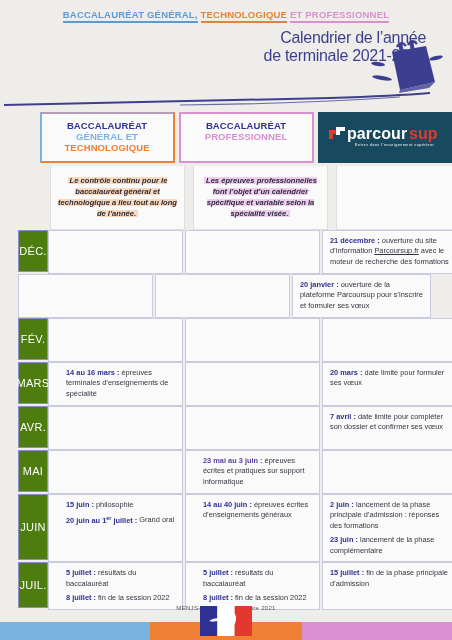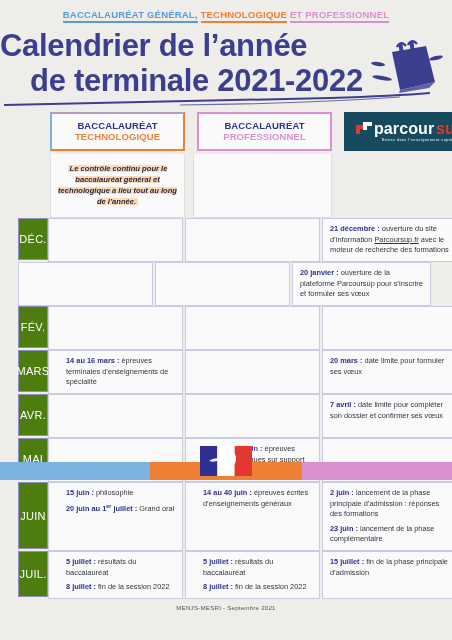--- a/index.html
+++ b/index.html
@@ -6,45 +6,45 @@
 
   html, body {
     width:452px; height:640px;
     background:#efedea;
     font-family:"Liberation Sans", sans-serif;
     overflow:hidden;
   }
 
   #page {
     position:relative;
-    width:452px; height:480px;
+    width:452px; height:640px;
     background:#efedea;
   }
 
   
   .header { padding:9px 0 0 0; position:relative; }
 
   .kicker {
     text-align:center;
     font-size:9.5px;
     font-weight:bold;
     letter-spacing:.2px;
     white-space:nowrap;
   }
   .kicker span { padding-bottom:1px; }
   .k-blue   { color:#5b9bd5; border-bottom:2px solid #5b9bd5; }
   .k-orange { color:#ef8033; border-bottom:2px solid #ef8033; }
   .k-pink   { color:#d98fd0; border-bottom:2px solid #d98fd0; }
 
   .title {
     margin-top:9px;
-    text-align:left;
+    text-align:right;
     color:#3c3f8f;
-    font-size:31px;
-    font-weight:bold;
+    font-size:16px;
+    font-weight:normal;
     line-height:1.12;
     letter-spacing:-.3px;
     padding-right:26px;
   }
   .title-l2 { padding-left:30px; }
 
   .calendar-icon {
     position:absolute;
     right:8px; top:38px;
     width:78px; height:56px;
@@ -81,21 +81,21 @@
     flex:1 1 0;
     background:#fafafa;
     border:1px solid #c9cbe0;
     padding:5px 7px;
     min-height:44px;
   }
   .col.c3 { flex:0 0 139px; }
   .col.c1, .col.c2 { flex:0 0 135px;padding-left:17px; }
 
   
-  .hdr-row { display:flex; gap:12px; margin-left:32px; }
+  .hdr-row { display:flex; gap:4px; margin-left:32px;justify-content:center; }
   .hdr-box {
     flex:0 0 135px;
     background:#fafafa;
     padding:6px 4px 7px;
     text-align:center;
     line-height:1.18;
     font-size:9.5px;
     font-weight:bold;
     letter-spacing:.1px;
   }
@@ -208,20 +208,21 @@
       <path d="M4 13 Q200 9 330 6 Q395 4 430 1" stroke="#3c3f8f" stroke-width="2" fill="none"></path>
       <path d="M180 13 Q300 12 400 5" stroke="#3c3f8f" stroke-width="1.2" fill="none" opacity=".75"></path>
     </svg>
   </div>
 
   <div class="grid">
 
     <div class="hdr-row">
       <div class="hdr-box b1">
         <span class="l-navy">BACCALAURÉAT</span>
+        <span class="l-blue">GÉNÉRAL ET</span>
         <span class="l-orng">TECHNOLOGIQUE</span>
       </div>
       <div class="hdr-box b2">
         <span class="l-navy">BACCALAURÉAT</span>
         <span class="l-pink">PROFESSIONNEL</span>
       </div>
       <div class="hdr-box b3">
         <svg class="psup-logo" viewBox="0 0 128 32">
           <path d="M6 9 h10 v4 h-6 v5 h-4 z" fill="#e2382f"></path>
           <path d="M13 6 l9 0 0 4 -5 0 0 4 -4 0 z" fill="#ffffff"></path>
@@ -229,20 +230,23 @@
           <text x="86" y="18" font-family="Liberation Sans, sans-serif" font-size="16" font-weight="bold" fill="#e2382f">sup</text>
           <text x="32" y="25" font-family="Liberation Sans, sans-serif" font-size="3.6" fill="#cfd9de" letter-spacing="0.4">Entrez dans l’enseignement supérieur</text>
         </svg>
       </div>
     </div>
 
     <div class="note-row">
       <div class="note-box n1">
         <span class="mark-o">Le contrôle continu pour le baccalauréat général et technologique a lieu tout au long de l’année.</span>
       </div>
+      <div class="note-box n2">
+        <span class="mark-p">Les épreuves professionnelles font l’objet d’un calendrier spécifique et variable selon la spécialité visée.</span>
+      </div>
       <div class="note-box n3"></div>
     </div>
 
     <div id="rows-host">
         <div class="grid-row">
           <div class="month-cell">DÉC.</div>
           <div class="cols">
             <div class="col c1"></div>
             <div class="col c2"></div>
             <div class="col c3">

